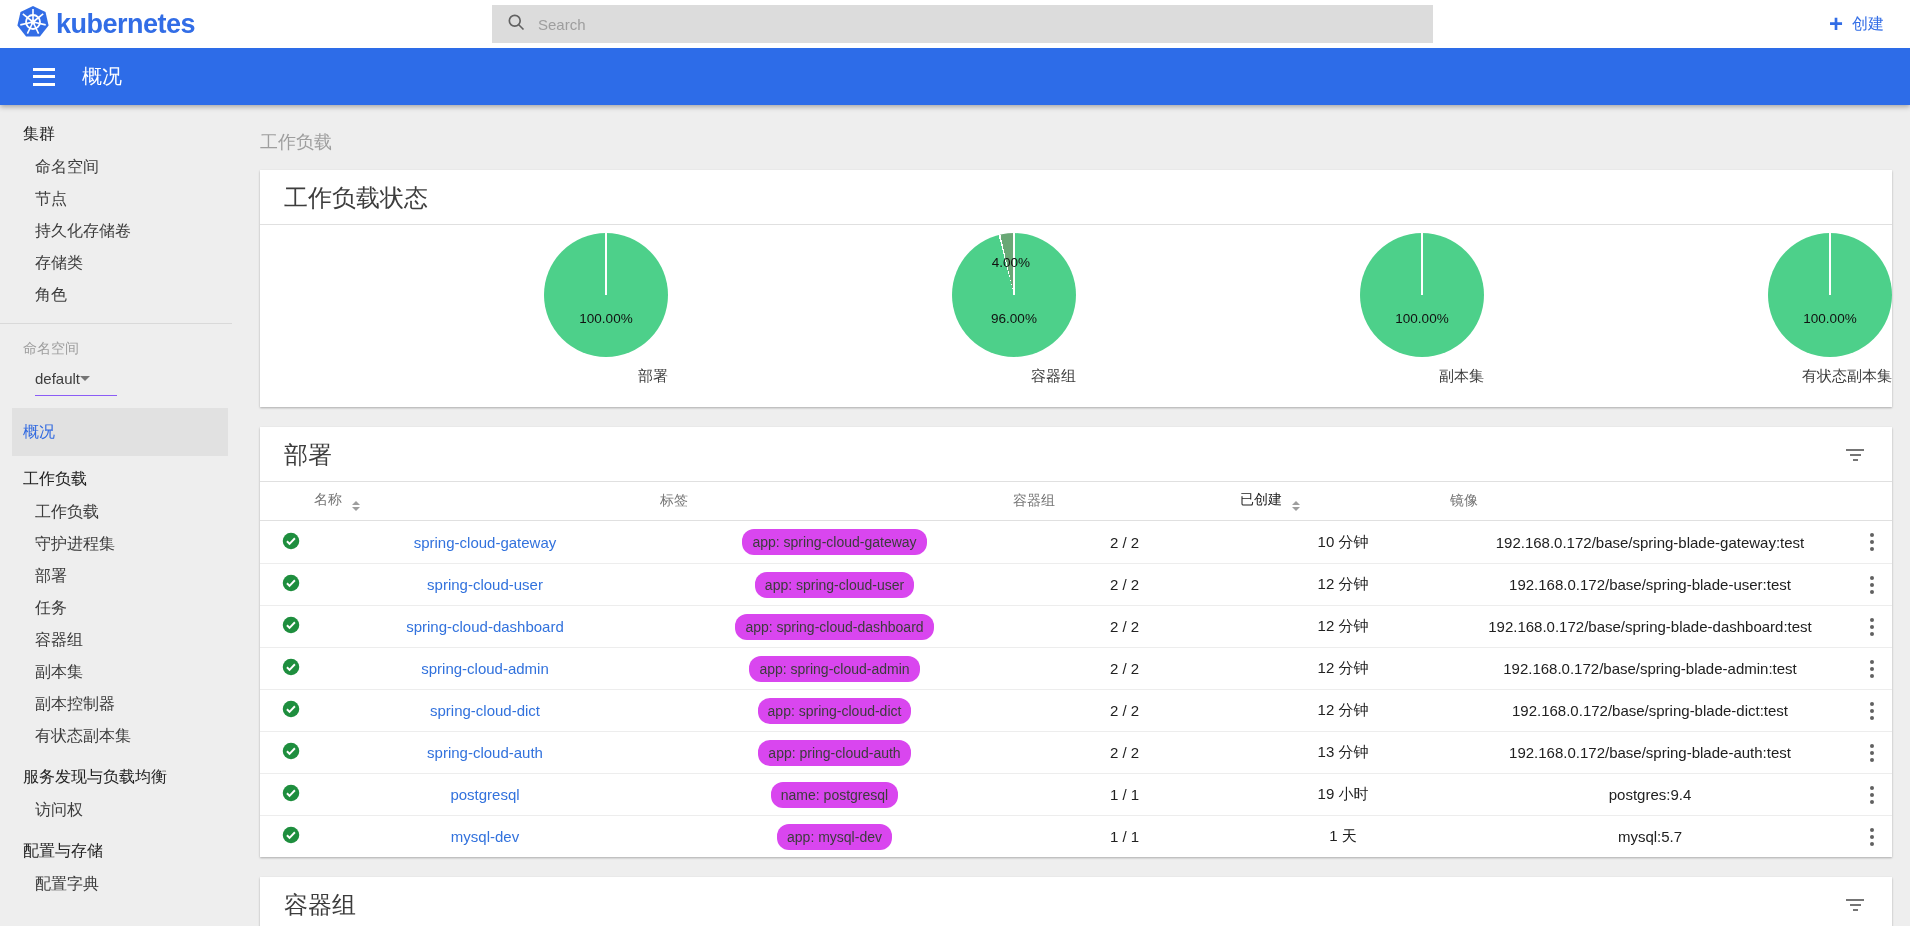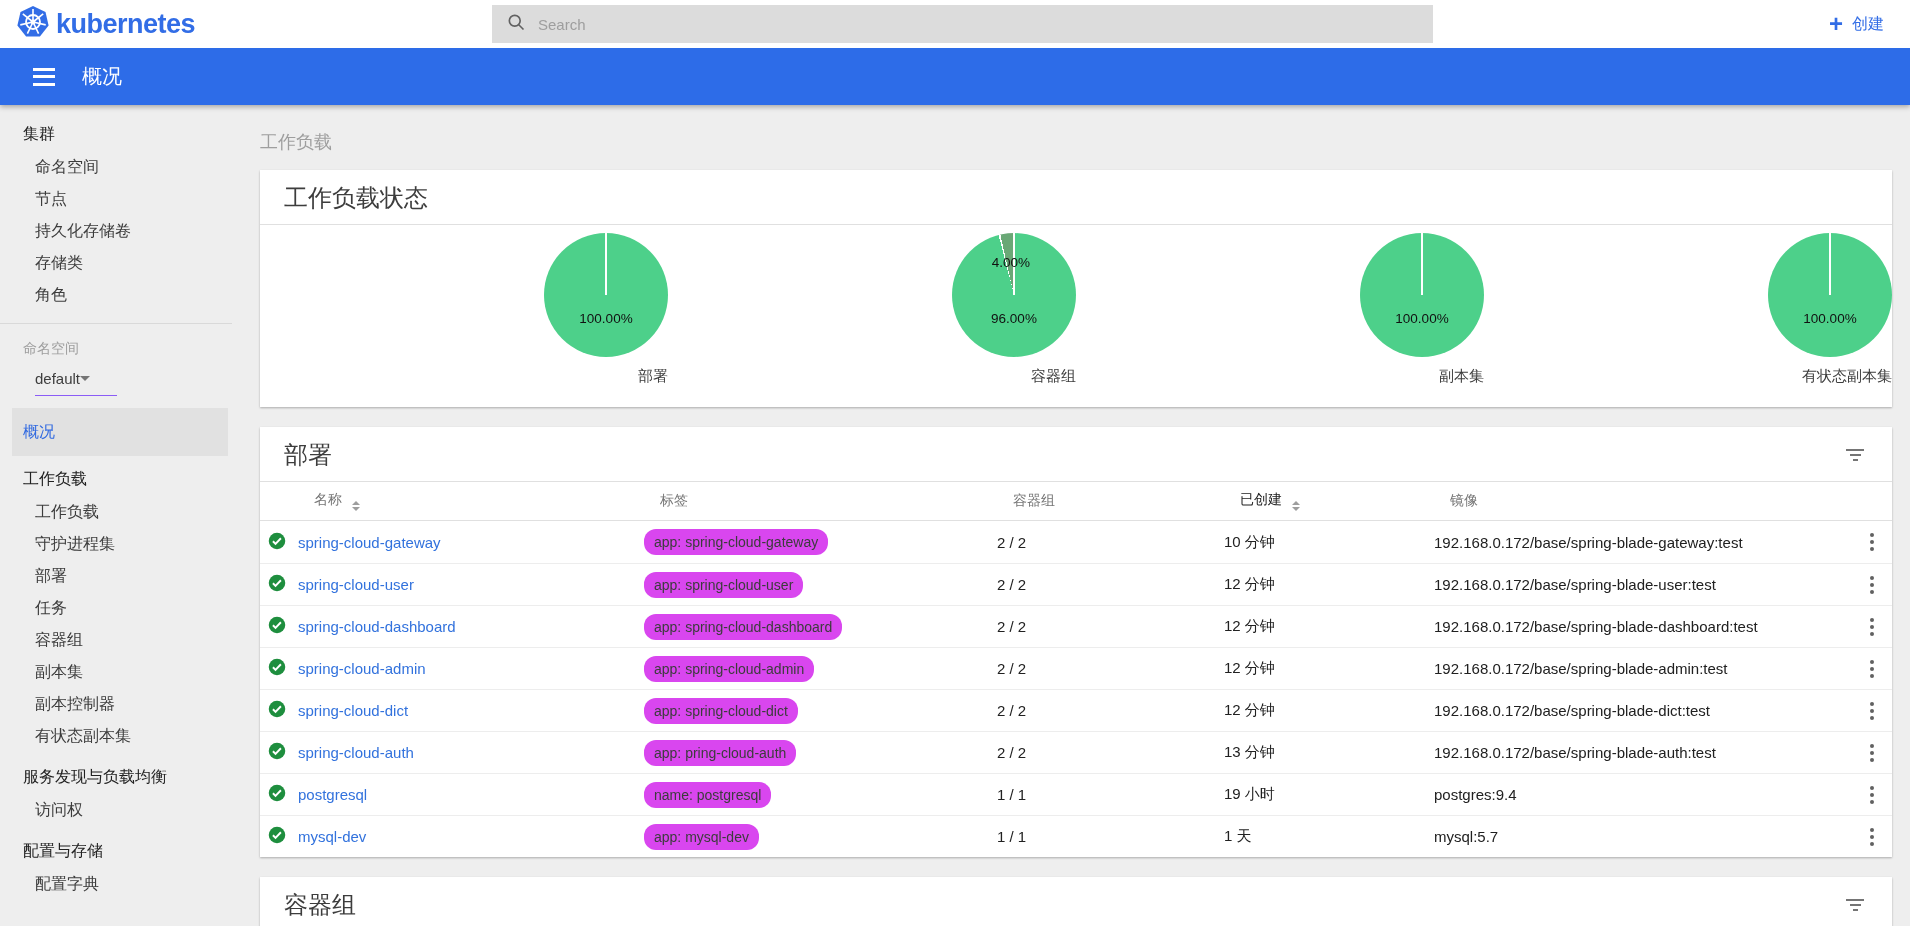--- a/index.html
+++ b/index.html
@@ -62,22 +62,22 @@
   .pie { width:124px; height:124px; border-radius:50%; position:relative; background:#4dd08a; }
   .pie-tick { position:absolute; left:calc(50% - 1px); top:0; width:2px; height:50%; background:#ffffff; }
   .pie-pct { position:absolute; width:100%; text-align:center; top:78px;
              font-size:13.5px; color:#111111; }
   .pie-pct-warn { position:absolute; top:22px; left:50%; transform:translateX(-58%);
                   font-size:13.5px; color:#111111; white-space:nowrap; }
   .pie-name { margin-top:10px; font-size:15px; color:#3d3d3d; }
   
   .thead { display:flex; align-items:center; height:40px; border-top:1px solid #e0e0e0;
            border-bottom:1px solid #e0e0e0; padding-left:24px; font-size:14px; color:#757575; }
-  .trow { display:flex; align-items:center; height:42px; padding-left:8px;
-          font-size:15px; color:#212121; border-top:1px solid #ededed; }
+  .trow { display:flex; align-items:center; height:42px; padding-left:22px;
+          font-size:15px; color:#212121; border-top:1px solid #ededed;text-align:center; }
   .trow:first-of-type { border-top:none; }
   .c-icon { width:30px; display:flex; align-items:center; }
   .c-name { width:346px; }
   .c-labels { width:353px; }
   .c-pods { width:227px; }
   .c-created { width:210px; }
   .c-images { flex:1; }
   .c-menu { width:40px; display:flex; justify-content:center; }
   .th-dark { color:#212121; }
   .sort { display:inline-flex; flex-direction:column; gap:2px; margin-left:6px; vertical-align:-1px; }

